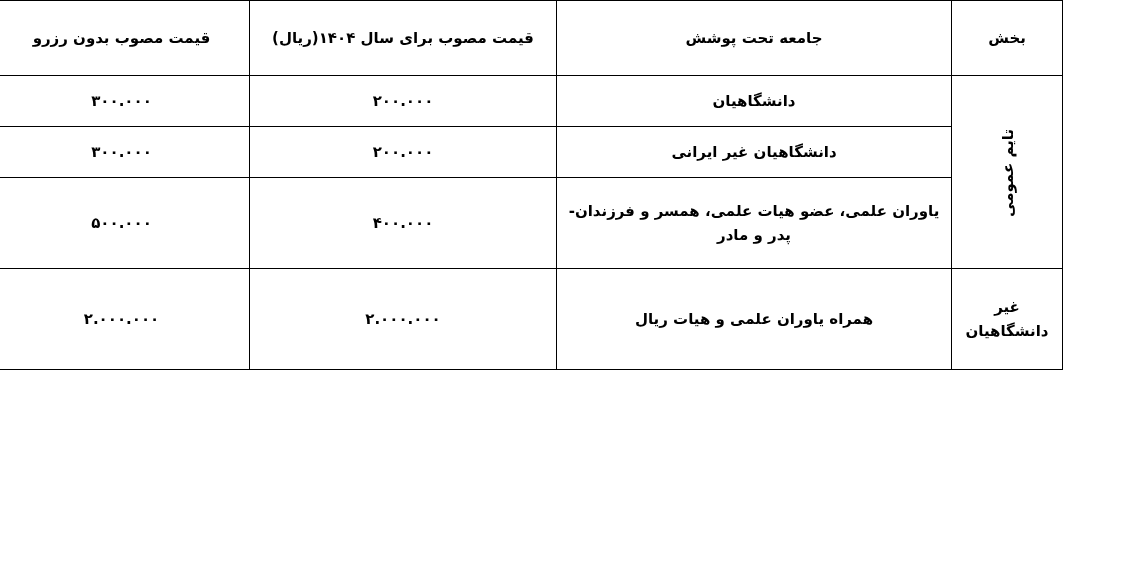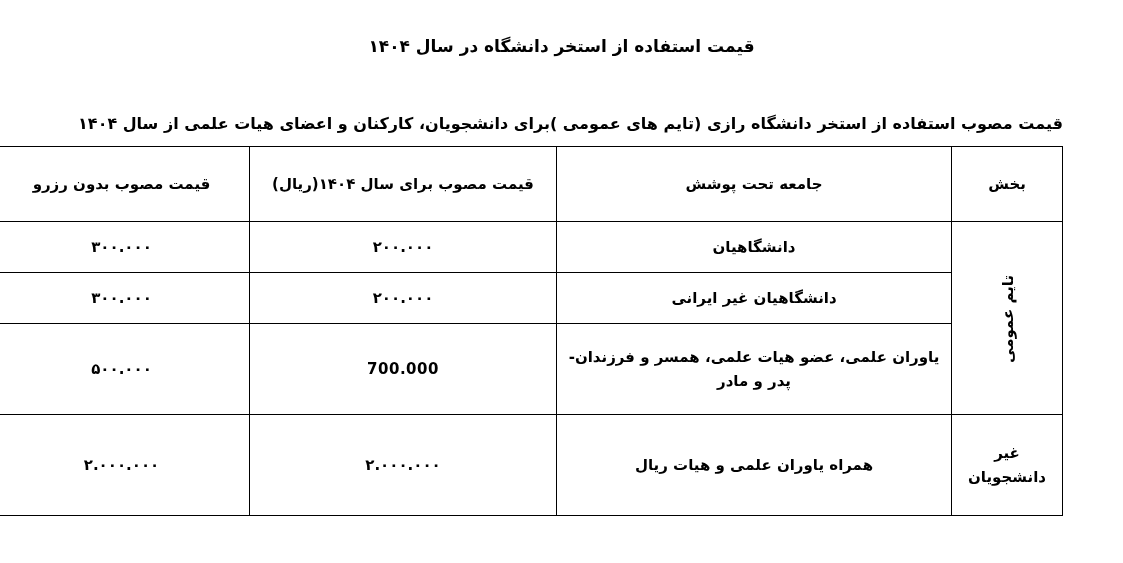--- a/index.html
+++ b/index.html
@@ -74,23 +74,21 @@
   .row-tall td { height: 78px; }
   .row-xtall td { height: 88px; }
   .row-normal td { height: 38px; }
   .num { font-weight: bold; letter-spacing: 0.5px; }
 </style>
 </head>
 <body>
 
 <div class="page">
 
-  <div class="doc-title">قیمت استفاده از استخر دانشگاه در سال ۱۴۰۴</div>
 
-  <div class="subtitle">قیمت مصوب استفاده از استخر دانشگاه رازی  (تایم های عمومی )برای دانشجویان، کارکنان و اعضای هیات علمی از سال ۱۴۰۴</div>
 
   <table class="price-table">
     <thead>
       <tr class="header-row">
         <th class="col-bakhsh">بخش</th>
         <th class="col-jame">جامعه تحت پوشش</th>
         <th class="col-price-year">قیمت مصوب برای سال ۱۴۰۴(ریال)</th>
         <th class="col-price-no-res">قیمت مصوب بدون رزرو</th>
       </tr>
     </thead>
@@ -101,25 +99,25 @@
         <td class="num">۲۰۰.۰۰۰</td>
         <td class="num">۳۰۰.۰۰۰</td>
       </tr>
       <tr class="row-normal">
         <td>دانشگاهیان غیر ایرانی</td>
         <td class="num">۲۰۰.۰۰۰</td>
         <td class="num">۳۰۰.۰۰۰</td>
       </tr>
       <tr class="row-tall">
         <td>یاوران علمی، عضو هیات علمی، همسر و فرزندان- پدر و مادر</td>
-        <td class="num">700.000</td>
+        <td class="num">۴۰۰.۰۰۰</td>
         <td class="num">۵۰۰.۰۰۰</td>
       </tr>
       <tr class="row-xtall">
-        <td class="section-cell-plain">غیر دانشجویان</td>
+        <td class="section-cell-plain">غیر دانشگاهیان</td>
         <td>همراه یاوران علمی و هیات ریال</td>
         <td class="num">۲.۰۰۰.۰۰۰</td>
         <td class="num">۲.۰۰۰.۰۰۰</td>
       </tr>
     </tbody>
   </table>
 
 </div>
 
 </body></html>

